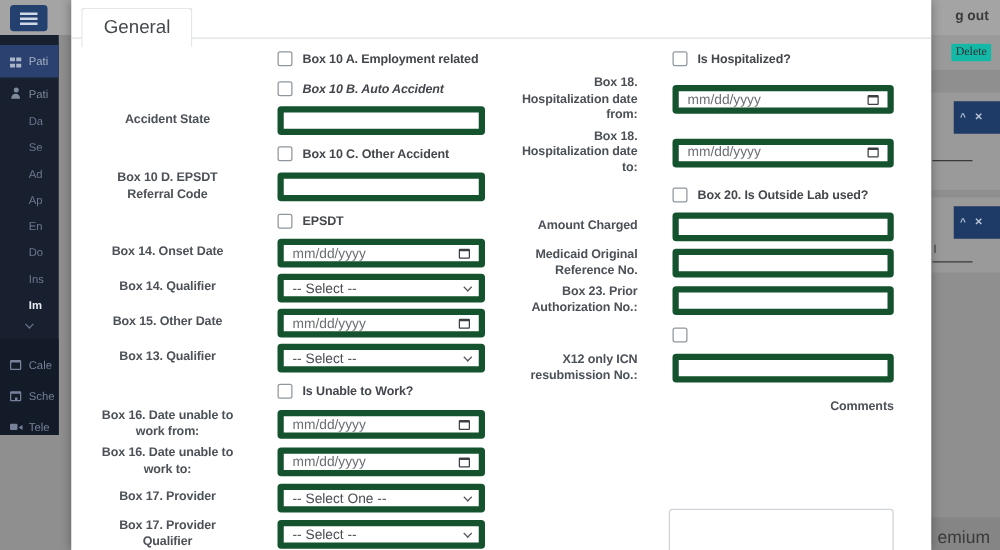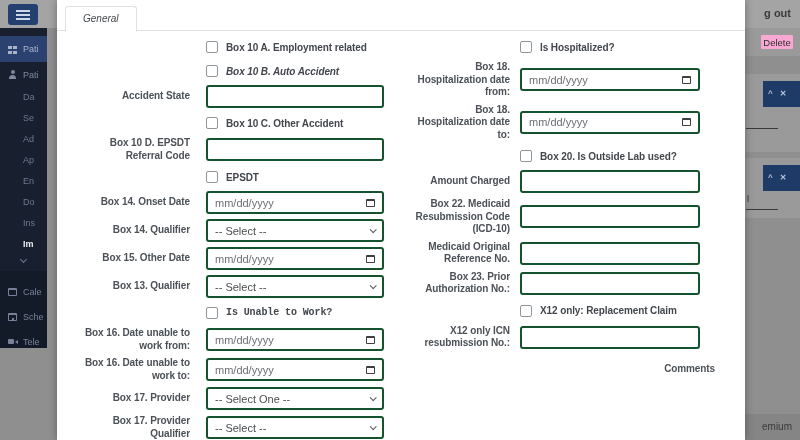--- a/index.html
+++ b/index.html
@@ -36,53 +36,53 @@
   .i-sched { border:1px solid currentColor; border-top-width:2.5px; width:9px; height:8px; border-radius:1px; }
   .i-sched::after { content:""; position:absolute; left:2.5px; top:3px; width:2.5px; height:2px; background:currentColor; }
   .i-video::before { content:""; position:absolute; left:0; top:2px; width:6px; height:5px; background:currentColor; border-radius:1px; }
   .i-video::after  { content:""; position:absolute; left:6.5px; top:2.5px; width:0; height:0;
                      border-right:3px solid currentColor; border-top:2px solid transparent; border-bottom:2px solid transparent; }
   .glyph { font-size:9px; line-height:9px; width:auto; height:auto; }
   .i-med { font-size:7px; line-height:9px; letter-spacing:-0.5px; }
 
   
   .bg-card { position:absolute; background:#9a9a9a; }
-  .delete-btn { position:absolute; left:760px; top:34px; width:34px; height:16px; background:#f9a8d4;
+  .delete-btn { position:absolute; left:760px; top:34px; width:34px; height:16px; background:#14b8a6;
                 border:1px solid #9b9b9b; border-radius:2px; font-size:9.5px; color:#2e2e2e;
-                display:flex; align-items:center; justify-content:center; cursor:pointer; }
+                display:flex; align-items:center; justify-content:center; cursor:pointer;font-family:Liberation Serif, serif; }
   .panel-head { position:absolute; left:763px; width:37px; height:26px; background:#1e3a66;
                 display:flex; align-items:center; justify-content:flex-start; gap:7px; padding-left:5px; }
   .panel-head .ph-ic { color:#b9c5da; font-size:8px; font-weight:700; line-height:8px; cursor:pointer; }
   .bg-link-line { position:absolute; height:1px; background:#3a3a3a; }
   .bg-char { position:absolute; font-size:9px; color:#2f2f2f; }
   .footerband { position:absolute; left:745px; top:414px; width:55px; height:26px; background:#858585; }
-  .premium { position:absolute; right:8px; top:421px; font-size:10px; color:#3a3a3a; }
+  .premium { position:absolute; right:8px; top:421px; font-size:14px; color:#3a3a3a; }
 
   
   .modal { position:absolute; left:57px; top:0; width:688px; height:440px; background:#ffffff;
            box-shadow:0 0 8px rgba(0,0,0,.35); }
   .tabsbar { height:31px; border-bottom:1px solid #dde1e5; padding:5px 0 0 8px; }
   .tab { display:inline-block; padding:6px 17px 7px; border:1px solid #dde1e5; border-bottom:1px solid #fff;
-         border-radius:3px 3px 0 0; font-size:10px; color:#45494d; background:#fff; position:relative; top:1px; cursor:pointer;font-style:italic; }
+         border-radius:3px 3px 0 0; font-size:15px; color:#45494d; background:#fff; position:relative; top:1px; cursor:pointer; }
 
   .formwrap { display:flex; padding-top:6px; }
   .fcol { display:flex; flex-direction:column; }
   .col-left  { margin-left:21px; width:310px; }
   .col-right { margin-left:27px; width:300px; }
 
   .frow { display:flex; align-items:center; margin-bottom:5px; }
   .frow.ta { align-items:flex-end;flex-direction:column; }
   .flabel { text-align:right; font-size:10px; font-weight:700; color:#4c5157; line-height:1.25; letter-spacing:-0.1px; }
-  .col-left  .flabel { width:112px; flex:0 0 112px; }
+  .col-left  .flabel { width:112px; flex:0 0 112px;text-align:center; }
   .col-right .flabel { width:95px;  flex:0 0 95px; }
-  .col-left  .fctrl { margin-left:16px; width:178px; }
-  .col-right .fctrl { margin-left:10px; width:180px; }
+  .col-left  .fctrl { margin-left:32px; width:178px; }
+  .col-right .fctrl { margin-left:28px; width:180px; }
   .frow.ta .flabel { padding-top:8px; }
 
-  .input, .selectbox { height:23px; border:2px solid #14532d; border-radius:3px; background:#fff;
+  .input, .selectbox { height:23px; border:5px solid #14532d; border-radius:3px; background:#fff;
                        display:flex; align-items:center; padding:0 7px; font-size:11px; color:#4a4e52; cursor:text; }
   .selectbox { cursor:pointer; }
   .phtext { color:#6b6f73; font-size:11px; }
   .selval { color:#4a4e52; }
   .calicon { margin-left:auto; width:9px; height:8px; border:1.2px solid #3c4043; border-top-width:2.8px; border-radius:1px; }
   .chev { margin-left:auto; width:5px; height:5px; border-right:1.4px solid #55595e; border-bottom:1.4px solid #55595e;
           transform:rotate(45deg) translateY(-1px); }
 
   .frow.cb { margin:4px 0 8px; }
   .cbx { width:12px; height:12px; border:1px solid #8f969c; border-radius:2px; background:#fff; flex:0 0 12px; cursor:pointer; }
@@ -252,21 +252,21 @@
           <label class="flabel">Box 13. Qualifier</label>
           <div class="fctrl">
             <div class="selectbox">
               <span class="selval">-- Select --</span>
               <span class="chev"></span>
             </div>
           </div>
         </div>
         <div class="frow cb">
           <label class="flabel"></label>
-          <div class="fctrl" style="display: flex;  font-family: Liberation Mono, monospace;">
+          <div class="fctrl" style="display: flex; align-items: center;">
             <span class="cbx"></span>
             <span class="cblabel">Is Unable to Work?</span>
           </div>
         </div>
         <div class="frow">
           <label class="flabel">Box 16. Date unable to work from:</label>
           <div class="fctrl">
             <div class="input">
               <span class="phtext">mm/dd/yyyy</span>
               <span class="calicon"></span>
@@ -334,42 +334,35 @@
             <span class="cblabel">Box 20. Is Outside Lab used?</span>
           </div>
         </div>
         <div class="frow">
           <label class="flabel">Amount Charged</label>
           <div class="fctrl">
             <div class="input"></div>
           </div>
         </div>
         <div class="frow">
-          <label class="flabel">Box 22. Medicaid Resubmission Code (ICD-10)</label>
-          <div class="fctrl">
-            <div class="input"></div>
-          </div>
-        </div>
-        <div class="frow">
           <label class="flabel">Medicaid Original Reference No.</label>
           <div class="fctrl">
             <div class="input"></div>
           </div>
         </div>
         <div class="frow">
           <label class="flabel">Box 23. Prior Authorization No.:</label>
           <div class="fctrl">
             <div class="input"></div>
           </div>
         </div>
         <div class="frow cb">
           <label class="flabel"></label>
           <div class="fctrl" style="display: flex; align-items: center;">
             <span class="cbx"></span>
-            <span class="cblabel">X12 only: Replacement Claim</span>
           </div>
         </div>
         <div class="frow">
           <label class="flabel">X12 only ICN resubmission No.:</label>
           <div class="fctrl">
             <div class="input"></div>
           </div>
         </div>
         <div class="frow ta">
           <label class="flabel">Comments</label>

